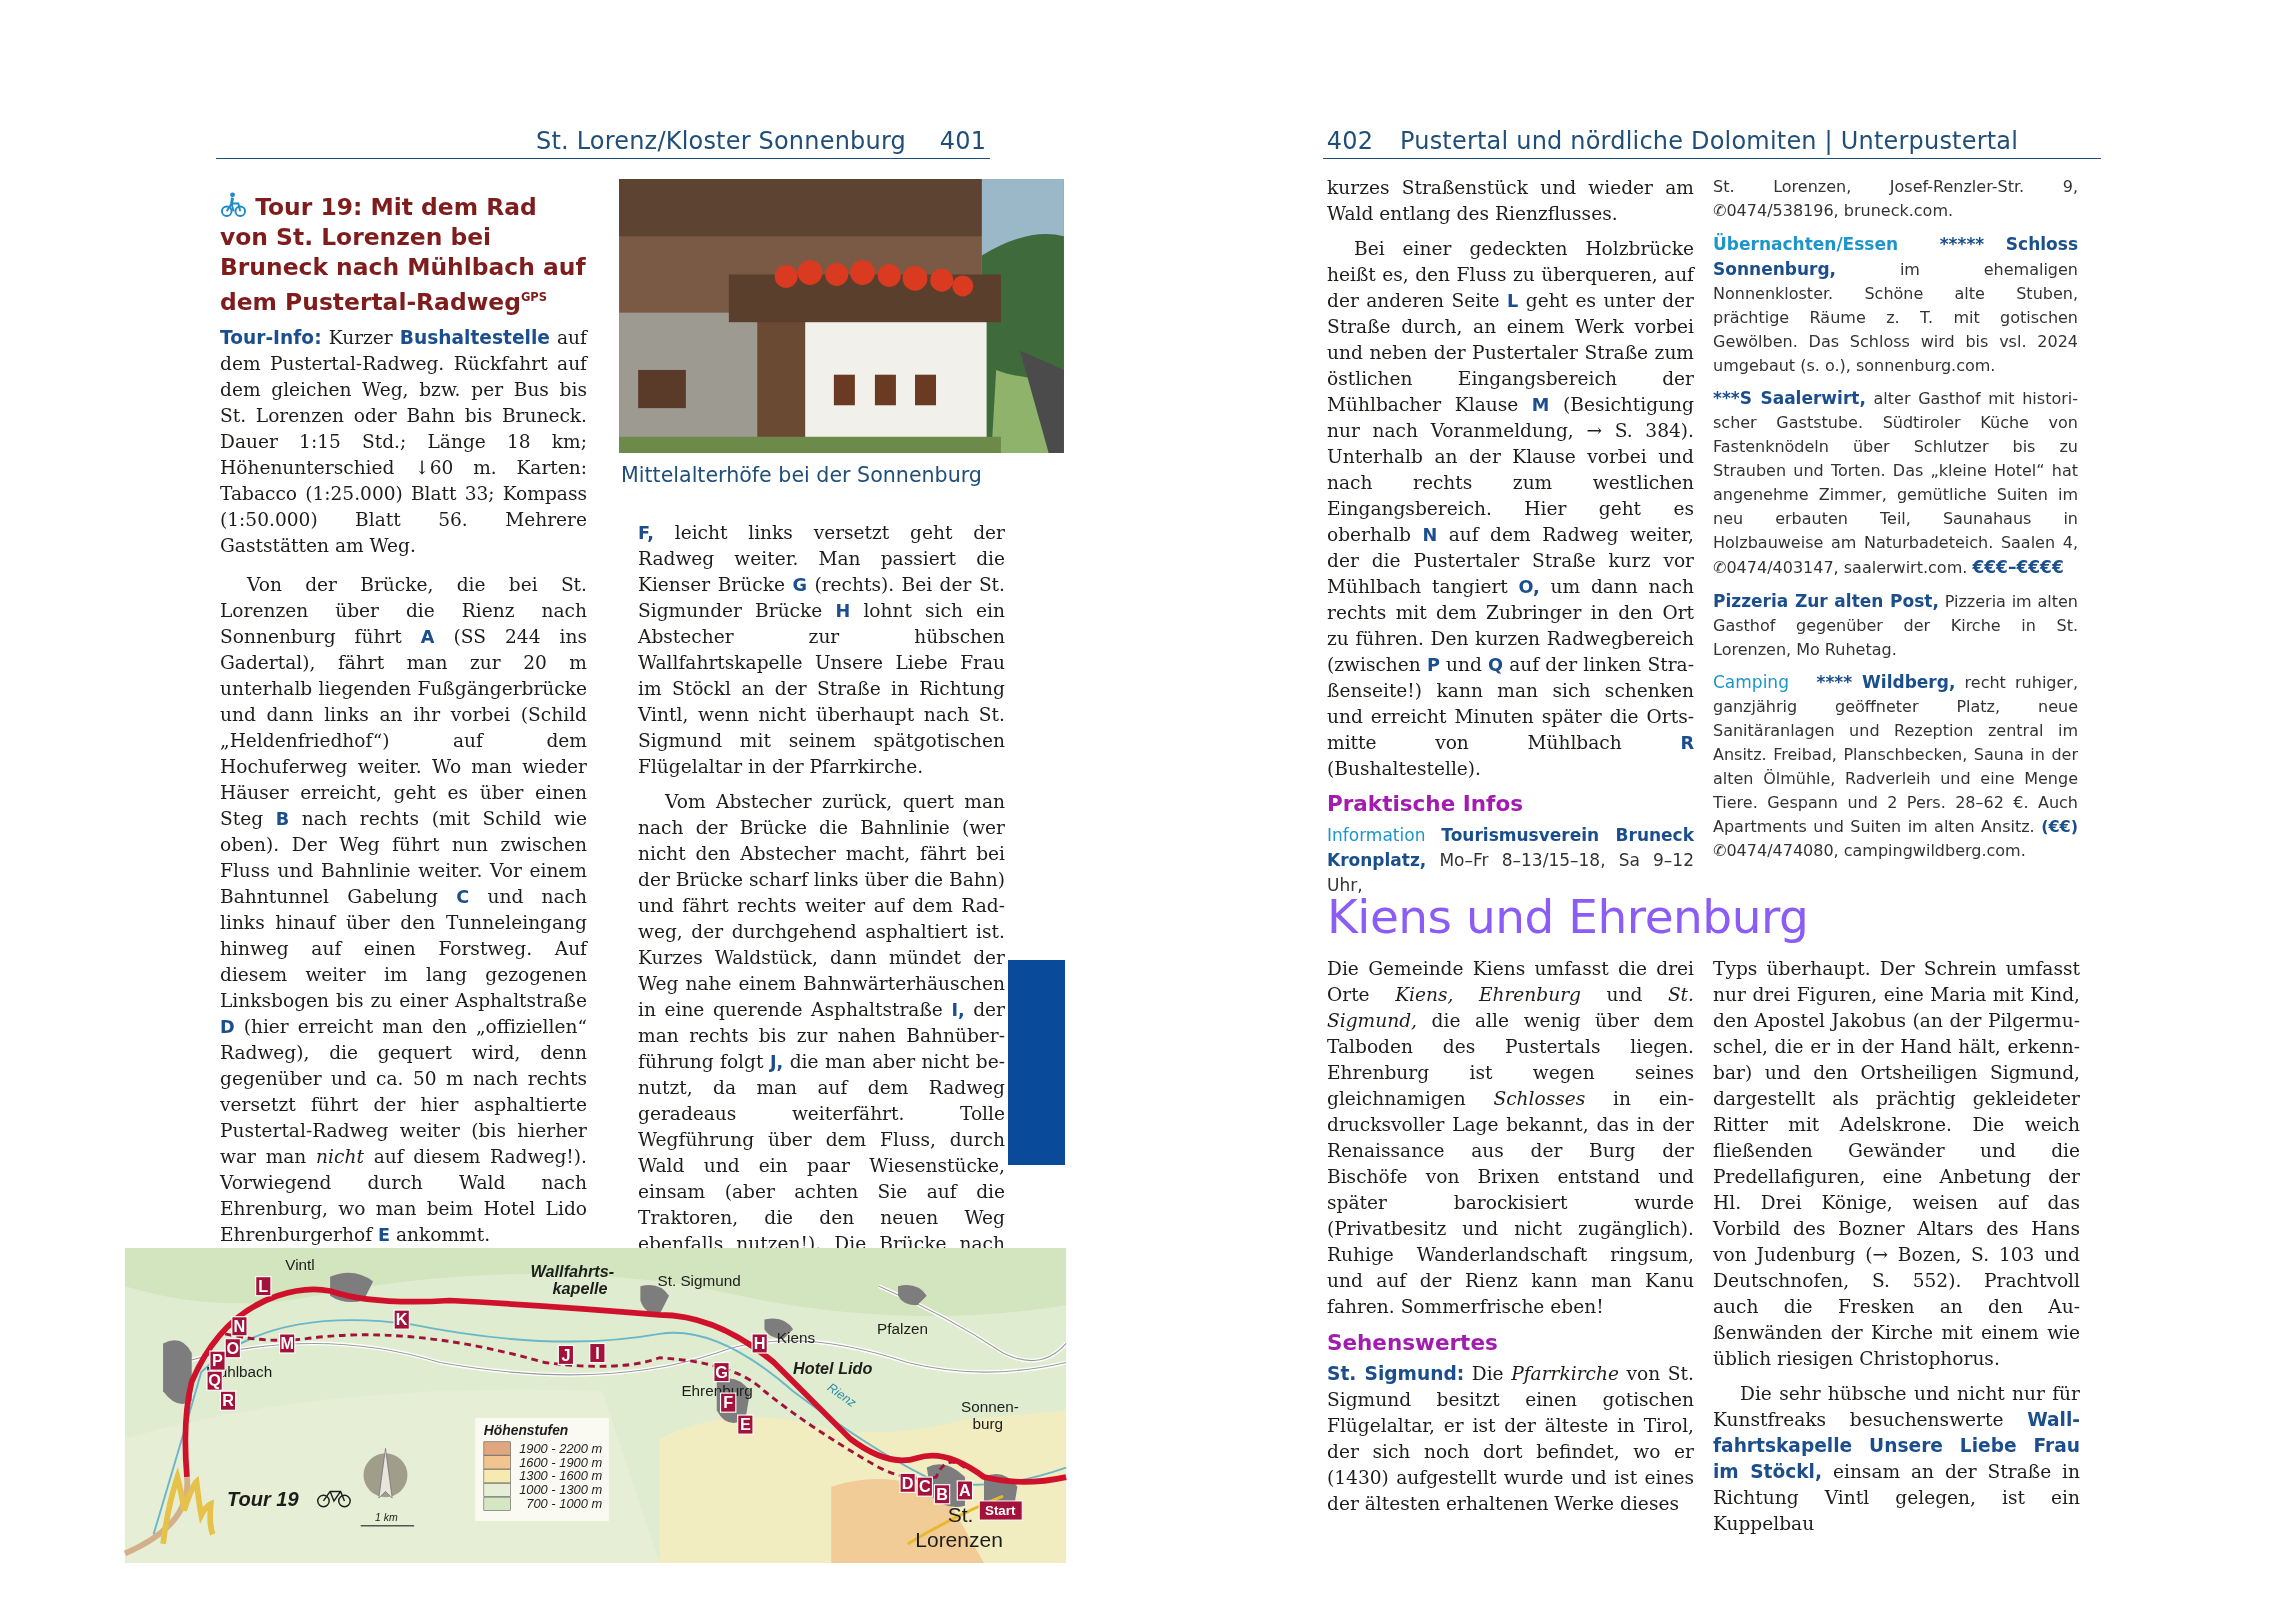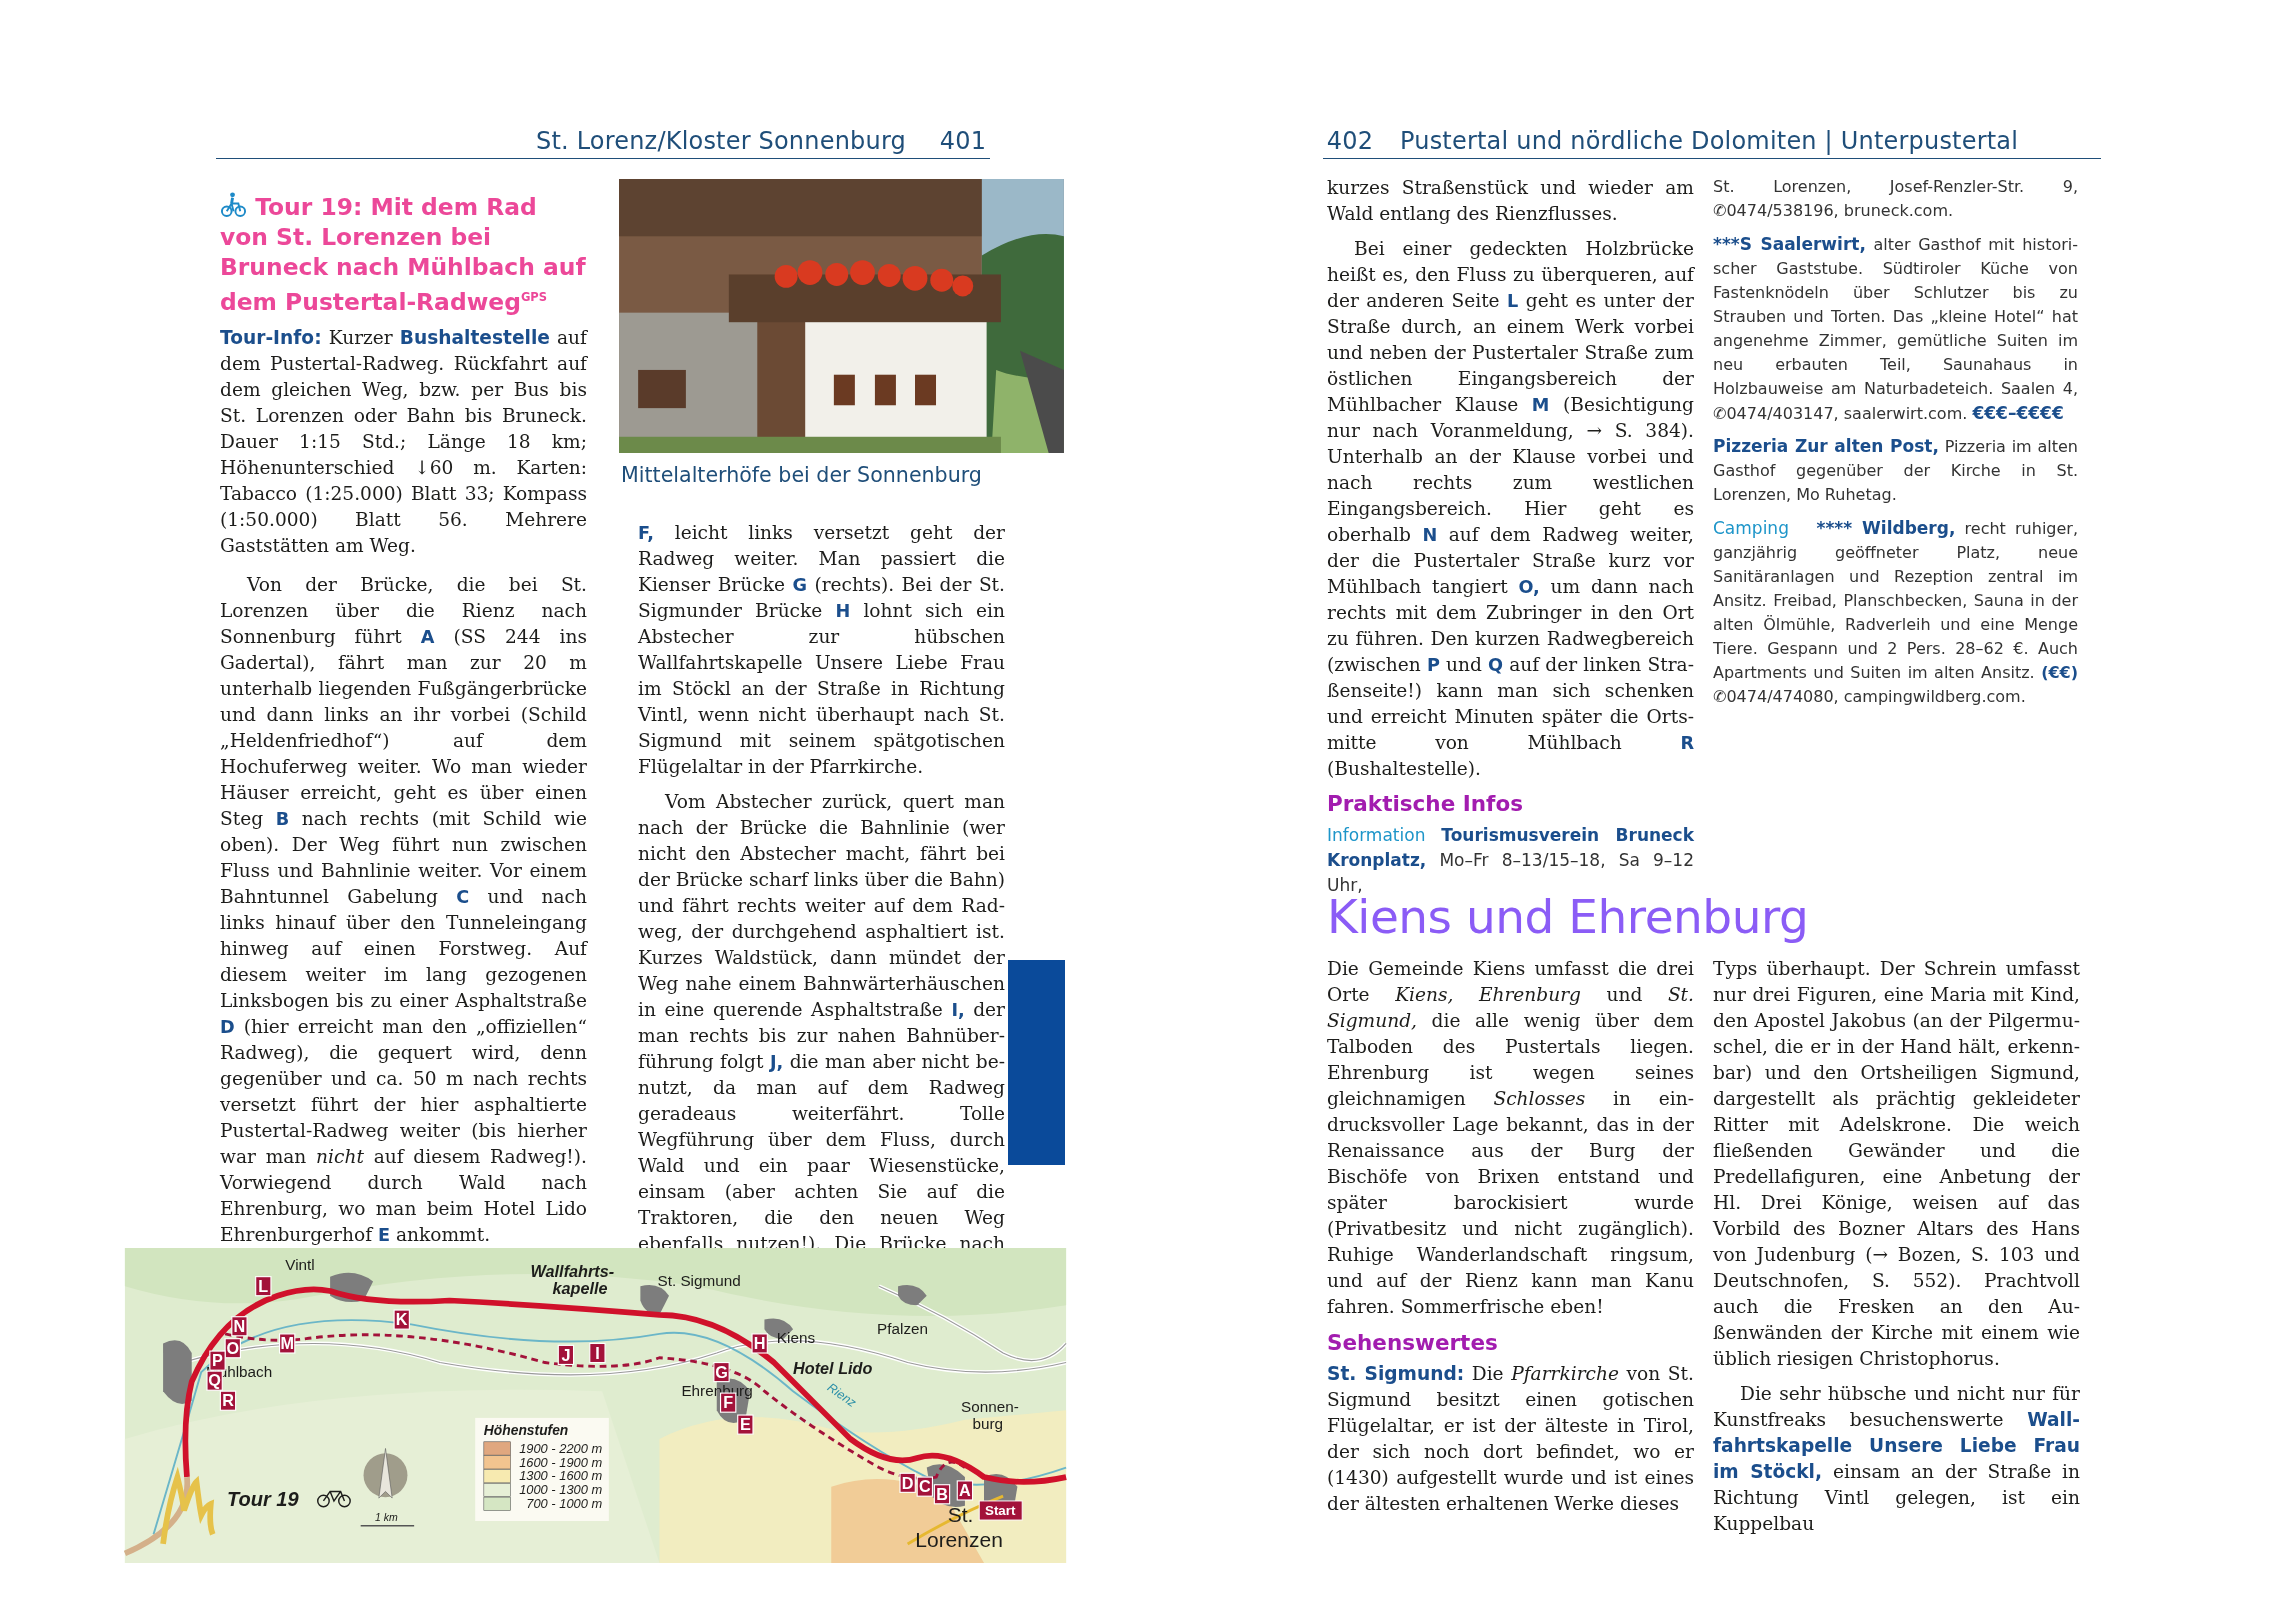--- a/index.html
+++ b/index.html
@@ -10,21 +10,21 @@
     font-family:"DejaVu Sans", sans-serif; font-size:24px; color:#1f4e79; letter-spacing:0.2px; }
   .running-head span { position:absolute; bottom:2.9px; white-space:nowrap; }
   .col { position:absolute; font-size:18.6px; line-height:26px; text-align:justify; hyphens:manual; }
   .col p { margin:0 0 8.6px 0; }
   .col p.ind { text-indent:27px; }
   .info { font-family:"DejaVu Sans", sans-serif; font-size:16px; line-height:24px; color:#333; text-align:justify; }
   .info p { margin:0 0 8.6px 0; }
   .dk { color:#1b4e8c; font-family:"DejaVu Sans", sans-serif; font-weight:bold; }
   .lt { color:#1d95c9; font-family:"DejaVu Sans", sans-serif; }
   .mk { color:#1b4e8c; font-family:"DejaVu Sans", sans-serif; font-weight:bold; font-size:0.95em; }
-  .tour-title { font-family:"DejaVu Sans", sans-serif; font-weight:bold; color:#ec4899;
+  .tour-title { font-family:"DejaVu Sans", sans-serif; font-weight:bold; color:#7f1d1d;
     font-size:23.4px; line-height:30px; margin:0 0 7.6px 0; text-align:left; }
   .tour-title sup { font-size:11.5px; }
   .h2-big { position:absolute; left:1327px; top:889px; font-family:"DejaVu Sans", sans-serif; font-weight:normal;
     font-size:47px; color:#8b5cf6; letter-spacing:-0.5px; margin:0; }
   .h3 { font-family:"DejaVu Sans", sans-serif; font-weight:bold; color:#a21caf; font-size:21.5px; margin:9.6px 0 5.7px 0; text-align:left; }
   .caption { position:absolute; left:621px; top:463px; width:449px; font-family:"DejaVu Sans", sans-serif;
     font-size:20.6px; color:#1f4e79; }
   .photo { position:absolute; left:619px; top:179px; width:445px; height:274px; overflow:hidden; }
   .side-tab { position:absolute; left:1008px; top:960px; width:57px; height:205px; background:#0a4a9a; }
   .map { position:absolute; left:124px; top:1248px; width:943px; height:397px; overflow:hidden; }
@@ -334,20 +334,25 @@
   </div>
 </div>
 
 <div class="info" style="position:absolute;left:1713px;top:175px;width:365px;">
   <p>
     <span>St. Lorenzen, Josef-Renzler-Str. 9,</span>
     <span>✆</span><span>0474/538196,</span>
     <span>bruneck.com.</span>
   </p>
   <p>
+    <span class="lt" style="font-weight:bold;font-size:17px;">Übernachten/Essen</span>&nbsp;
+    <span class="dk" style="font-size:17px;">***** Schloss Son­nenburg,</span>
+    <span>im ehemaligen Nonnenkloster. Schöne alte Stuben, prächtige Räume z. T. mit gotischen Gewölben. Das Schloss wird bis vsl. 2024 umgebaut (s. o.), sonnenburg.com.</span>
+  </p>
+  <p>
     <span class="dk" style="font-size:17px;">***S Saalerwirt,</span>
     <span>alter Gasthof mit histori­scher Gaststube. Südtiroler Küche von Fasten­knödeln über Schlutzer bis zu Strauben und Torten. Das „kleine Hotel“ hat angenehme Zim­mer, gemütliche Suiten im neu erbauten Teil, Saunahaus in Holzbauweise am Naturbade­teich. Saalen 4,</span>
     <span>✆</span><span>0474/403147, saalerwirt.com.</span>
     <span class="dk" style="font-size:17px;">€€€–€€€€</span>
   </p>
   <p>
     <span class="dk" style="font-size:17px;">Pizzeria Zur alten Post,</span>
     <span>Pizzeria im alten Gasthof gegenüber der Kirche in St. Lorenzen, Mo Ruhetag.</span>
   </p>
   <p>

